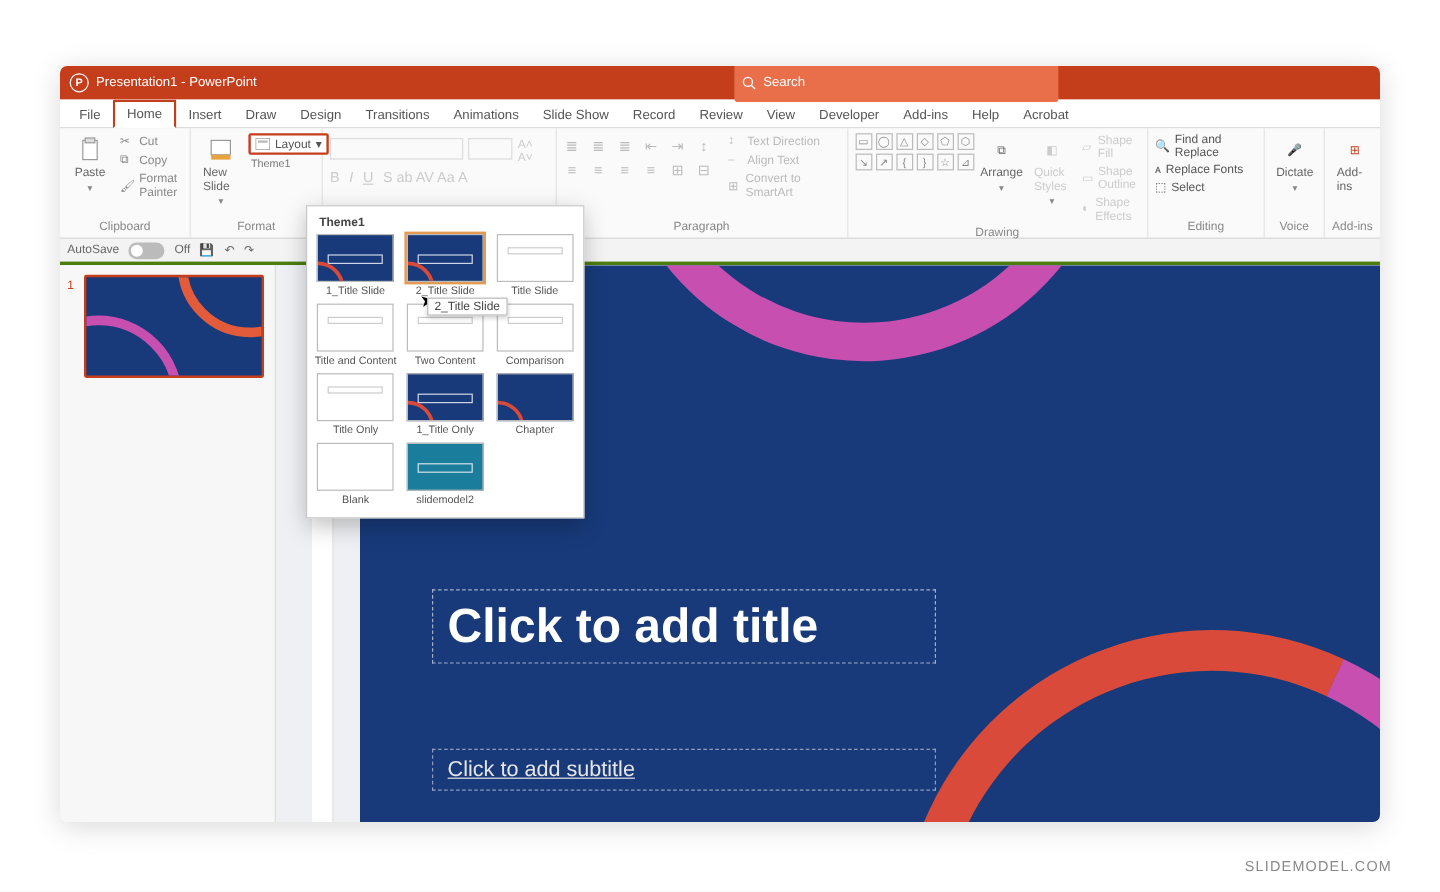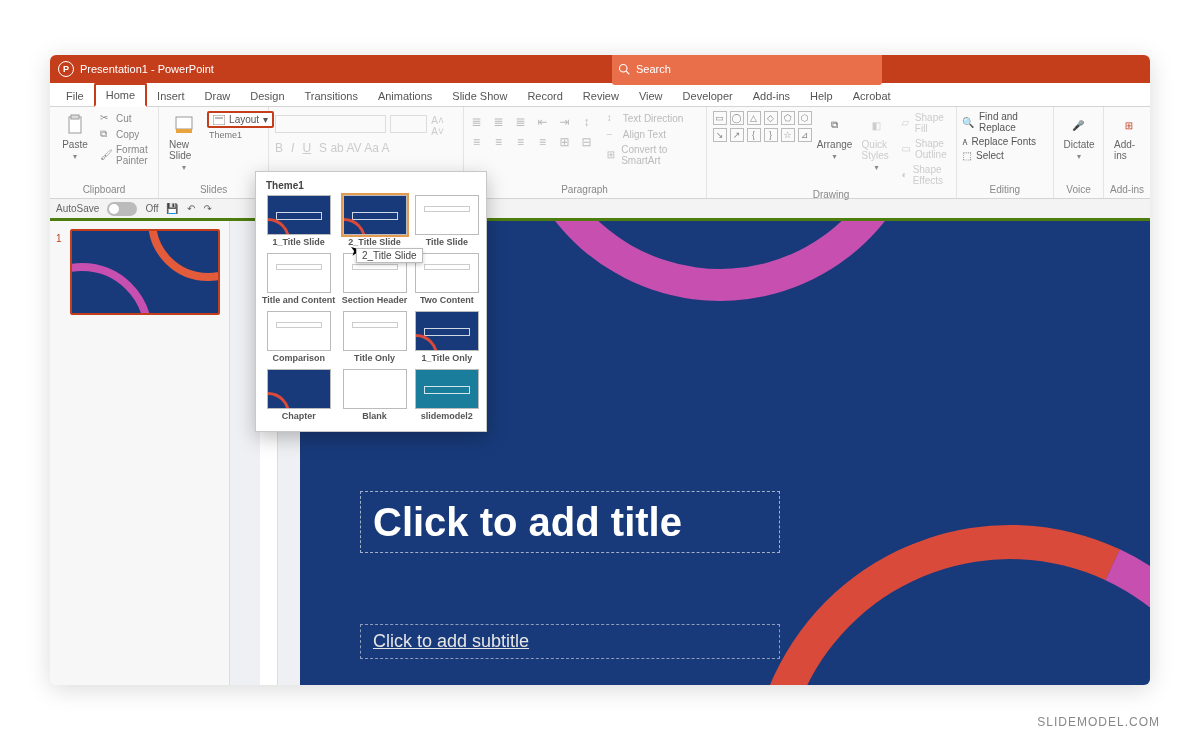--- a/index.html
+++ b/index.html
@@ -58,21 +58,21 @@
   .slide{position:absolute;left:70px;top:0;right:0;bottom:0;background:#183a7a;overflow:hidden;}
   .slide .ringA{position:absolute;width:420px;height:420px;border:32px solid;border-radius:50%;right:220px;top:-340px;border-color:#d94a3a #c74fb0 #c74fb0 #d94a3a;transform:rotate(30deg);}
   .slide .ringB{position:absolute;width:520px;height:520px;border:34px solid;border-radius:50%;right:-120px;bottom:-360px;border-color:#d94a3a #c74fb0 #c74fb0 #d94a3a;transform:rotate(-20deg);}
   .title-ph{position:absolute;left:60px;top:270px;width:420px;border:1px dashed rgba(255,255,255,.6);padding:8px 12px;color:#fff;}
   .title-ph h1{font-size:40px;font-weight:700;line-height:1.1;}
   .sub-ph{position:absolute;left:60px;top:403px;width:420px;border:1px dashed rgba(255,255,255,.5);padding:6px 12px;color:#e6e6e6;font-size:18px;text-decoration:underline;}
 
   
   .gallery{position:absolute;left:205px;top:116px;width:232px;background:#fff;border:1px solid #c8c8c8;box-shadow:0 6px 18px rgba(0,0,0,.25);z-index:50;padding:6px 6px 10px;}
   .gallery .theme-hdr{font-size:10px;font-weight:600;color:#444;padding:2px 4px 4px;}
-  .gallery-grid{display:grid;grid-template-columns:repeat(3,1fr);gap:6px 6px;font-weight:bold;}
+  .gallery-grid{display:grid;grid-template-columns:repeat(3,1fr);gap:6px 6px;}
   .gcell{display:flex;flex-direction:column;align-items:center;gap:2px;}
   .gthumb{width:64px;height:40px;border:1px solid #bbb;background:#fff;position:relative;overflow:hidden;}
   .gthumb.dark{background:#183a7a;}
   .gthumb.teal{background:#1b7d9c;}
   .gthumb .bar{position:absolute;left:8px;right:8px;top:16px;height:8px;border:1px solid rgba(255,255,255,.8);}
   .gthumb.light .bar{border-color:#ccc;top:10px;height:6px;}
   .gthumb .arc{position:absolute;width:44px;height:44px;border:3px solid #d94a3a;border-radius:50%;left:-22px;bottom:-28px;}
   .glabel{font-size:9px;color:#555;white-space:nowrap;}
   .gcell.sel .gthumb{outline:2px solid #e39a52;}
   .tooltip{position:absolute;left:100px;top:76px;background:#fff;border:1px solid #bbb;padding:1px 5px;font-size:10px;color:#444;box-shadow:0 2px 4px rgba(0,0,0,.2);}
@@ -165,21 +165,21 @@
             <svg width="12" height="10">
                 <rect x="0" y="0" width="12" height="10" fill="none" stroke="#888"></rect>
                 <rect x="2" y="2" width="8" height="2" fill="#bbb"></rect>
               </svg>
             <span>Layout</span> 
               <span class="caret">▾</span>
           </span>
           <span style="font-size:9px;color:#777;padding-left:2px;">Theme1</span>
         </div>
       </div>
-      <div class="group-label">Slides</div>
+      <div class="group-label">Format</div>
     </div>
 
     <div class="group ghost" style="width:200px">
       <div class="group-body" style="flex-direction:column;gap:4px;padding-top:4px;">
         <div style="display:flex;gap:4px;">
           <div style="width:120px;height:18px;border:1px solid #ddd;"></div>
           <div style="width:40px;height:18px;border:1px solid #ddd;"></div>
           <span>A˄ A˅</span>
         </div>
         <div style="display:flex;gap:8px;font-size:12px;text-align:center;">B <i>I</i> <u>U</u> S ab AV Aa A</div>
@@ -380,26 +380,20 @@
       <div class="gcell">
           <div class="gthumb light">
             <div class="bar"></div>
           </div>
           <span class="glabel">Title and Content</span>
         </div>
       <div class="gcell">
           <div class="gthumb light">
             <div class="bar"></div>
           </div>
-          <span class="glabel">Section Header</span>
-        </div>
-      <div class="gcell">
-          <div class="gthumb light">
-            <div class="bar"></div>
-          </div>
           <span class="glabel">Two Content</span>
         </div>
 
       <div class="gcell">
           <div class="gthumb light">
             <div class="bar"></div>
           </div>
           <span class="glabel">Comparison</span>
         </div>
       <div class="gcell">

